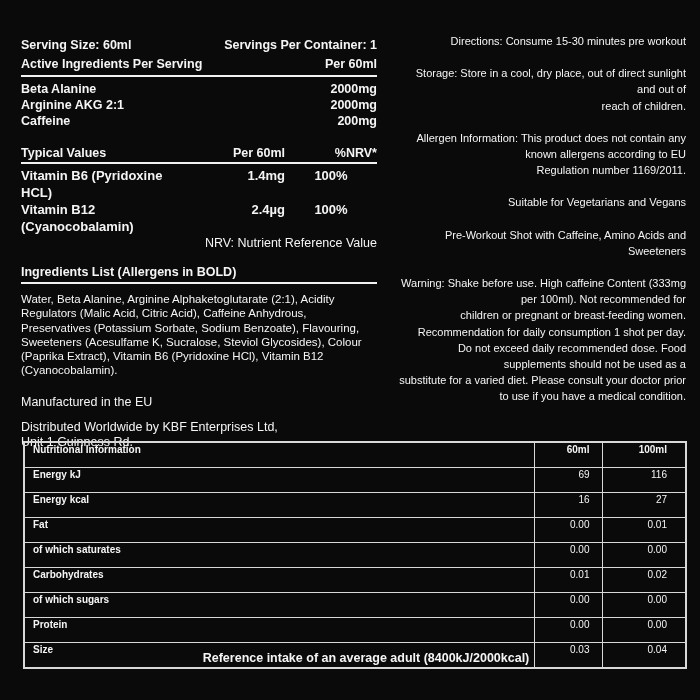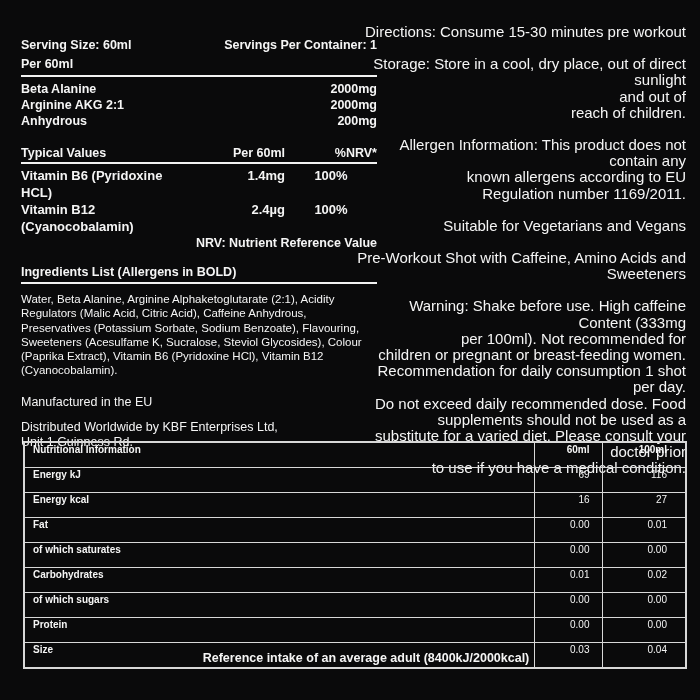--- a/index.html
+++ b/index.html
@@ -23,34 +23,34 @@
   .tv { margin-top:16px; }
   .tv-grid { display:flex; font-weight:bold; font-size:12.5px; line-height:16px;margin-top:8px; }
   .tv-grid .c1 { flex:1; text-align:left; }
   .tv-grid .c2 { width:92px; text-align:right; }
   .tv-grid .c3 { width:92px; text-align:right; }
   .tv-rows { margin-top:3px; }
   .tv-row { display:flex; font-weight:bold; font-size:13px; line-height:17px; }
   .tv-row .c1 { flex:1; text-align:left; }
   .tv-row .c2 { width:92px; text-align:right; }
   .tv-row .c3 { width:92px; text-align:center; }
-  .nrv-note { font-weight:bold; font-size:12.5px; line-height:17px; text-align:right; }
+  .nrv-note { font-weight:normal; font-size:12.5px; line-height:17px; text-align:right; }
 
   .ingredients-heading { margin-top:12px; font-weight:bold; font-size:12.5px; line-height:17px; }
   .ingredients-text {
     margin-top:8px; font-size:11.5px; line-height:14.3px;
     white-space:pre-line; width:368px;
   }
   .manufactured { margin-top:16px; font-size:12.5px; line-height:16px; }
   .distributed { margin-top:10px; font-size:12.5px; line-height:15px; white-space:pre-line; }
 
   
   .right-panel {
-    position:absolute; right:14px; top:24px; width:330px;
-    text-align:right; font-size:15px; line-height:16.2px;
+    position:absolute; right:14px; top:33px; width:330px;
+    text-align:right; font-size:11px; line-height:16.2px;
   }
   .right-panel p { margin:0 0 16px 0; white-space:pre-line; }
 
   
   .nutri {
     position:absolute; left:23px; top:441px; width:664px;
     border-collapse:collapse; table-layout:fixed;
     border:2px solid #d8d8d8;
   }
   .nutri td { border:1.5px solid #d8d8d8; font-size:10px; padding-top:1px; padding-bottom:12px; }
@@ -70,35 +70,36 @@
 <body>
 
 <div class="left-panel">
 
   <div class="flex-row hdr">
     <span>Serving Size: 60ml</span>
     <span>Servings Per Container: 1</span>
   </div>
 
   <div class="flex-row hdr">
+    <span>Active Ingredients Per Serving</span>
     <span>Per 60ml</span>
   </div>
   <div class="divider"></div>
 
   <div class="ing-rows">
     <div class="flex-row ing-row">
       <span>Beta Alanine</span>
       <span>2000mg</span>
     </div>
     <div class="flex-row ing-row">
       <span>Arginine AKG 2:1</span>
       <span>2000mg</span>
     </div>
     <div class="flex-row ing-row">
-      <span>Anhydrous</span>
+      <span>Caffeine</span>
       <span>200mg</span>
     </div>
   </div>
 
   <div class="tv">
     <div class="tv-grid">
       <span class="c1">Typical Values</span>
       <span class="c2">Per 60ml</span>
       <span class="c3">%NRV*</span>
     </div>

